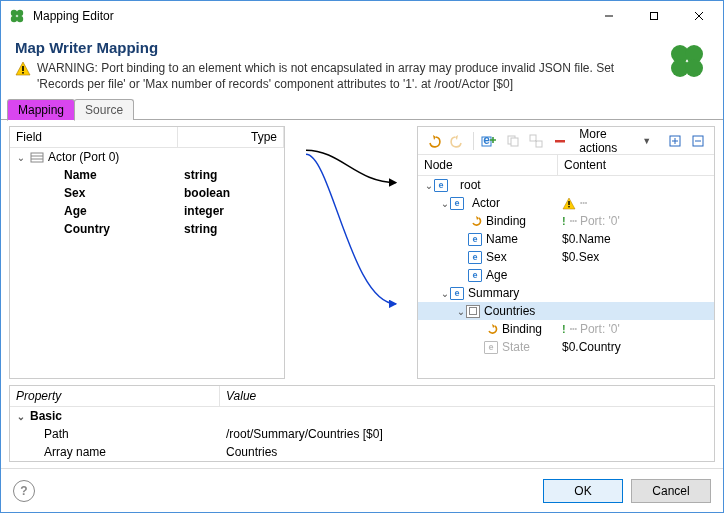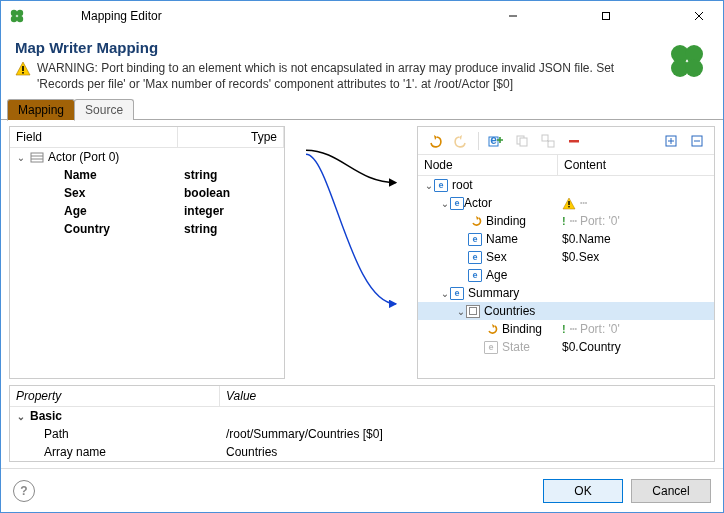--- a/index.html
+++ b/index.html
@@ -1,36 +1,36 @@
 <!DOCTYPE html>
 <html><head>
 <meta charset="utf-8">
 <style>
 * { box-sizing: border-box; margin: 0; padding: 0; font-family: "Segoe UI", Tahoma, sans-serif; font-size: 12px; }
 body { background: #fff; width: 724px; height: 513px; border: 1px solid #4a90d9; overflow: hidden; display: flex; flex-direction: column; }
 
 
-.titlebar { height: 30px; background: #fff; display: flex; align-items: center; padding: 0 2px 0 8px; gap: 48px; }
+.titlebar { height: 30px; background: #fff; display: flex; align-items: center; padding: 0 2px 0 8px; }
 .titlebar .app-icon { width: 16px; height: 16px; margin-right: 8px; display:flex; align-items:center; justify-content:center;}
 .titlebar .title { flex: 1; color: #000; }
 .titlebar .winbtn { width: 45px; height: 30px; display: flex; align-items: center; justify-content: center; color: #000; }
 
 
 .header { padding: 8px 14px 6px 14px; display: flex; align-items: flex-start; gap: 22px; }
 .header .htext { flex: 1; }
 .header h1 { font-size: 15px; font-weight: bold; color: #1a3e6f; margin-bottom: 4px; }
 .header .warn { display: flex; align-items: flex-start; gap: 6px; color: #333; line-height: 1.35; }
 .header .warn-icon { width: 16px; height: 16px; flex-shrink: 0; margin-top: 1px;}
 .header .logo { width: 44px; height: 44px; flex-shrink: 0; margin-left: 10px; }
 
 
 .tabs { display: flex; align-items: flex-end; padding-left: 6px; height: 22px; position: relative; }
 .tabs::after { content:""; position:absolute; left:0; right:0; bottom:0; border-bottom:1px solid #aaa;}
 .tab { padding: 3px 10px 3px 10px; border: 1px solid #aaa; border-bottom: none; border-top-left-radius: 3px; border-top-right-radius: 3px; background: #fff; margin-right: -1px; position: relative; z-index:1;}
-.tab.active { background: #a16207; z-index:2; border-bottom:1px solid #fff; margin-bottom:-1px;}
+.tab.active { background: #d946ef; z-index:2; border-bottom:1px solid #fff; margin-bottom:-1px;}
 .tab.inactive { background: #f4f4f4; color:#555;}
 
 
 .main { flex: 1; display: flex; padding: 6px 8px 6px 8px; gap: 16px; overflow:hidden;}
 .leftpanel { width: 276px; display: flex; flex-direction: column; }
 .mid { width: 100px; position: relative; }
 .rightpanel { flex: 1; display: flex; flex-direction: column; border:1px solid #ccc;}
 
 
 .field-table { border: 1px solid #ccc; flex: 1; background:#fff; overflow:hidden;}
@@ -255,20 +255,24 @@
             <rect x="1" y="1" width="6" height="6" fill="none" stroke="#888"></rect>
             <rect x="7" y="7" width="6" height="6" fill="none" stroke="#888"></rect>
             <line x1="6" y1="6" x2="8" y2="8" stroke="#888"></line>
           </svg>
         </div>
       <div class="tbtn">
           <svg width="14" height="14" viewBox="0 0 14 14">
             <rect x="2" y="6" width="10" height="2.5" fill="#d43a2f"></rect>
           </svg>
         </div>
+      <div class="more">
+        <span>More actions</span>
+        <span style="font-size:9px;color:#555">▼</span>
+      </div>
       <div class="spacer"></div>
       <div class="tbtn">
           <svg width="14" height="14" viewBox="0 0 14 14">
             <rect x="2" y="2" width="10" height="10" fill="none" stroke="#2968c0"></rect>
             <line x1="7" y1="4" x2="7" y2="10" stroke="#2968c0"></line>
             <line x1="4" y1="7" x2="10" y2="7" stroke="#2968c0"></line>
           </svg>
         </div>
       <div class="tbtn">
           <svg width="14" height="14" viewBox="0 0 14 14">
@@ -280,30 +284,30 @@
     <div class="node-hdr">
       <div class="nc1">Node</div>
       <div class="nc2">Content</div>
     </div>
     <div class="tree">
       <div class="trow">
         <div class="nc1">
             <span class="ind" style="width:6px"></span>
             <span class="tree-arrow">⌄</span>
             <span class="e-badge">e</span>
-            <span style="margin-left:4px">root</span>
+            <span style="margin-left:12px">root</span>
           </div>
         <div class="nc2"></div>
       </div>
       <div class="trow">
         <div class="nc1">
             <span class="ind" style="width:22px"></span>
             <span class="tree-arrow">⌄</span>
             <span class="e-badge">e</span>
-            <span style="margin-left:0">Actor</span>
+            <span style="margin-left:8px">Actor</span>
           </div>
         <div class="nc2">
             <span class="warn-badge">
               <svg viewBox="0 0 14 13">
                 <path d="M7 1 L13 12 H1 Z" fill="#ffcc00" stroke="#aa7700" stroke-width="0.5"></path>
                 <rect x="6.3" y="4" width="1.4" height="4" fill="#000"></rect>
                 <rect x="6.3" y="9" width="1.4" height="1.4" fill="#000"></rect>
               </svg>
             </span>
             <span class="dash">┄</span>

